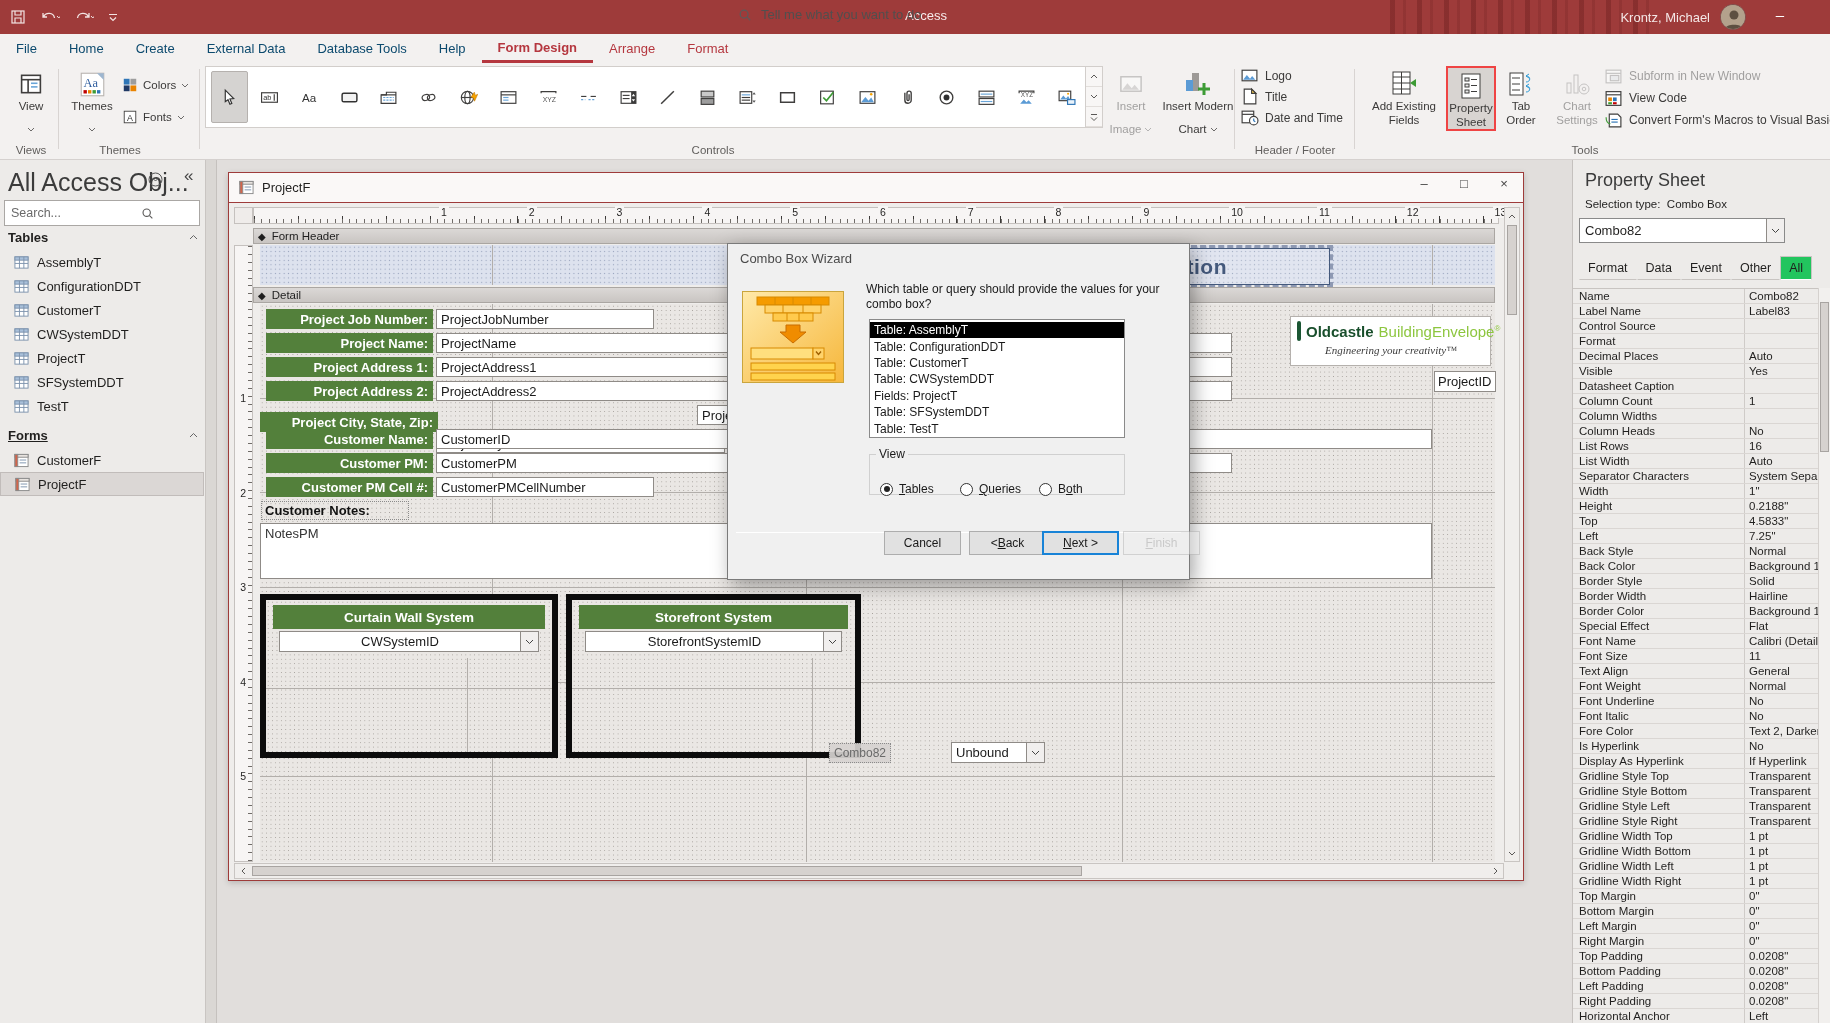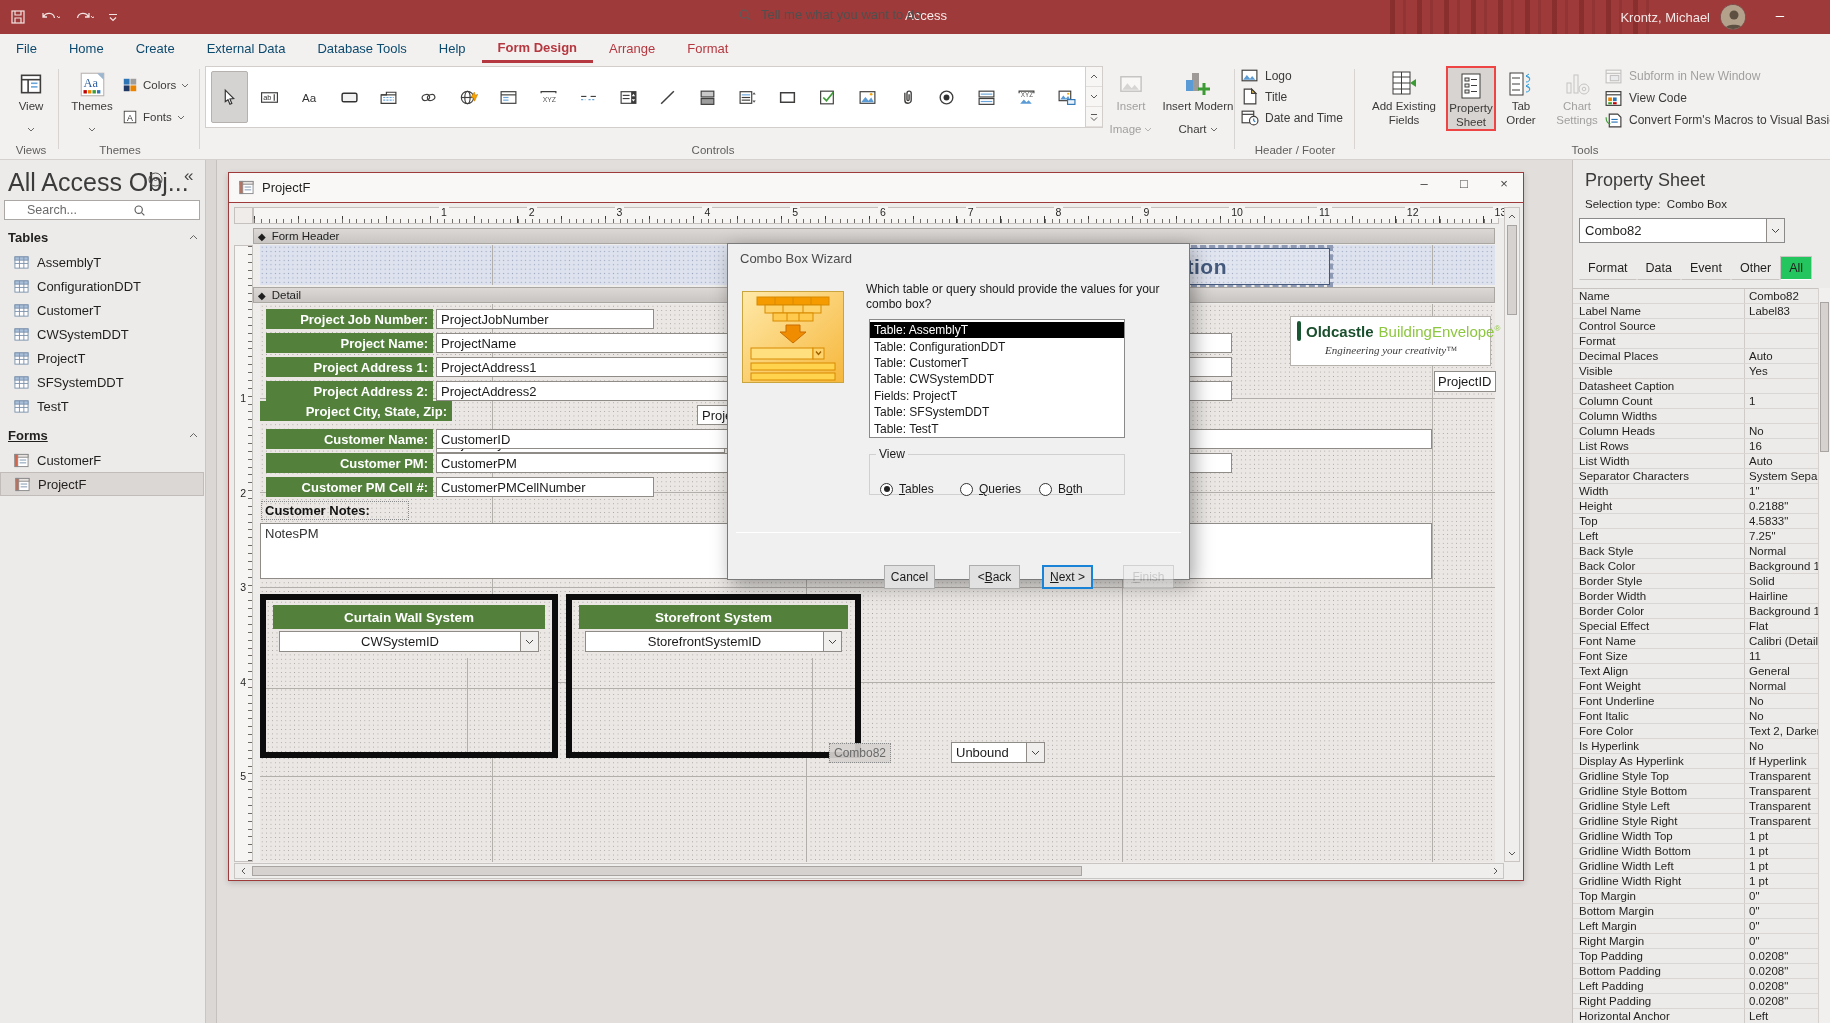--- a/index.html
+++ b/index.html
@@ -42,21 +42,21 @@
   .hf-row{display:flex;align-items:center;gap:6px;height:21px;white-space:nowrap;font-size:12px}
   #tools-stack{position:absolute;left:1604px;top:2px}
   .stack-row{display:flex;align-items:center;gap:6px;height:22px;white-space:nowrap;font-size:12px}
   .tool-big.active{background:#d8d4d1;border:2px solid #ef4444}
 
   
   #nav{position:absolute;left:0;top:160px;width:206px;height:863px;background:#edebe9;border-right:1px solid #c9c5c2}
   #nav-title{position:absolute;left:8px;top:8px;font-size:25px;color:#3b3b3b;white-space:nowrap}
   #nav-menu-btn{position:absolute;left:148px;top:12px}
   #nav-shutter{position:absolute;left:184px;top:6px;font-size:17px;color:#444}
-  #nav-search{position:absolute;left:4px;top:40px;width:196px;height:20px;background:#fff;border:1px solid #aaa7a4;display:flex;align-items:center;padding:0 22px;font-size:12.5px;color:#6a6a6a}
+  #nav-search{position:absolute;left:4px;top:40px;width:196px;height:26px;background:#fff;border:1px solid #aaa7a4;display:flex;align-items:center;padding:0 6px;font-size:12.5px;color:#6a6a6a}
   #nav-search span{flex:1}
   .nav-sec{position:absolute;left:0;width:206px;height:22px;display:flex;align-items:center;padding:0 8px;font-size:13px;font-weight:bold;color:#201f1e}
   .nav-sec .icon{margin-left:auto}
   .nav-item{position:absolute;left:0;width:205px;height:24px;display:flex;align-items:center;gap:8px;padding-left:14px;font-size:13px;color:#201f1e}
   .nav-item.sel{background:#dbd7d5;border:1px solid #c1bcba;width:204px}
 
   
   #canvas{position:absolute;left:206px;top:160px;width:1366px;height:863px;background:#e1dedc}
   #pane-strip{position:absolute;left:0;top:0;width:11px;height:863px;background:#dad7d4;border-right:1px solid #c5c1be}
   #formwin{position:absolute;left:22px;top:12px;width:1296px;height:709px;background:#efedeb;border:1px solid #9e3b3a;box-shadow:0 2px 6px rgba(0,0,0,.18)}
@@ -110,21 +110,21 @@
   #wz-question{position:absolute;left:138px;top:38px;width:312px;line-height:15px}
   #wz-list{position:absolute;left:141px;top:75px;width:256px;height:119px;background:#fff;border:1px solid #8a8a8a;padding:2px 0;overflow:hidden}
   .wz-item{height:16.4px;display:flex;align-items:center;padding-left:4px;white-space:nowrap}
   .wz-item.sel{background:#000;color:#fff}
   #wz-view{position:absolute;left:141px;top:203px;width:256px;height:48px;border:1px solid #d0d0d0}
   #wz-view legend{font-size:12px;padding:0 3px;margin-left:6px;color:#1a1a1a}
   .wz-radio{position:absolute;top:21px;display:flex;align-items:center;gap:6px}
   .rdo{width:13px;height:13px;border-radius:50%;border:1px solid #333;background:#fff;display:flex;align-items:center;justify-content:center}
   .rdo.on::after{content:"";width:6px;height:6px;border-radius:50%;background:#222}
   #wz-sep{position:absolute;left:8px;right:8px;top:288px;height:1px;background:#dcdcdc;border-bottom:1px solid #fff}
-  .wz-btn{position:absolute;top:321px;width:51px;height:24px;background:#e1e1e1;border:1px solid #adadad;font-size:12px;display:flex;align-items:center;justify-content:center}
+  .wz-btn{position:absolute;top:287px;width:77px;height:24px;background:#e1e1e1;border:1px solid #adadad;font-size:12px;display:flex;align-items:center;justify-content:center}
   .wz-btn.focus{border:2px solid #1883d7}
   .wz-btn.disabled{color:#9a9a9a;background:#ededed}
 
   
   #propsheet{position:absolute;left:1572px;top:160px;width:258px;height:863px;background:#edebe9;border-left:1px solid #c5c1be;color:#201f1e}
   #ps-title{position:absolute;left:12px;top:10px;font-size:18px;color:#3b3b3b}
   #ps-seltype{position:absolute;left:12px;top:38px;font-size:11.5px}
   #ps-selector{position:absolute;left:6px;top:58px;width:206px;height:25px;background:#fff;border:1px solid #8a8a8a;display:flex;align-items:center}
   #ps-selector .val{flex:1;font-size:13px;padding-left:5px}
   #ps-tabs{position:absolute;left:6px;top:96px;display:flex;align-items:flex-end;font-size:12.5px}
@@ -881,21 +881,21 @@
 
       <div id="fields">
           <div class="fld-label" style="left: 37px; top: 136px; width: 167px;">Project Job Number:</div>
           <div class="fld-input" style="left: 207px; top: 136px; width: 218px;">ProjectJobNumber</div>
           <div class="fld-label" style="left: 37px; top: 160px; width: 167px;">Project Name:</div>
           <div class="fld-input" style="left: 207px; top: 160px; width: 796px;">ProjectName</div>
           <div class="fld-label" style="left: 37px; top: 184px; width: 167px;">Project Address 1:</div>
           <div class="fld-input" style="left: 207px; top: 184px; width: 796px;">ProjectAddress1</div>
           <div class="fld-label" style="left: 37px; top: 208px; width: 167px;">Project Address 2:</div>
           <div class="fld-input" style="left: 207px; top: 208px; width: 796px;">ProjectAddress2</div>
-          <div class="fld-label" style="left: 31px; top: 228px; width: 192px;">Project City, State, Zip:</div>
+          <div class="fld-label" style="left: 31px; top: 239px; width: 178px;">Project City, State, Zip:</div>
           <div class="fld-input" style="left: 207px; top: 232px; width: 289px; margin-top: 28px;">ProjectCity</div>
           <div class="fld-input" style="left: 468px; top: 232px; width: 210px;">ProjectState</div>
           <div class="fld-label" style="left: 37px; top: 256px; width: 167px;">Customer Name:</div>
           <div class="fld-input" style="left: 207px; top: 256px; width: 996px;">CustomerID</div>
           <div class="fld-label" style="left: 37px; top: 280px; width: 167px;">Customer PM:</div>
           <div class="fld-input" style="left: 207px; top: 280px; width: 796px;">CustomerPM</div>
           <div class="fld-label" style="left: 37px; top: 304px; width: 167px;">Customer PM Cell #:</div>
           <div class="fld-input" style="left: 207px; top: 304px; width: 218px;">CustomerPMCellNumber</div>
         </div>
       <div id="notes-label">Customer Notes:</div>

